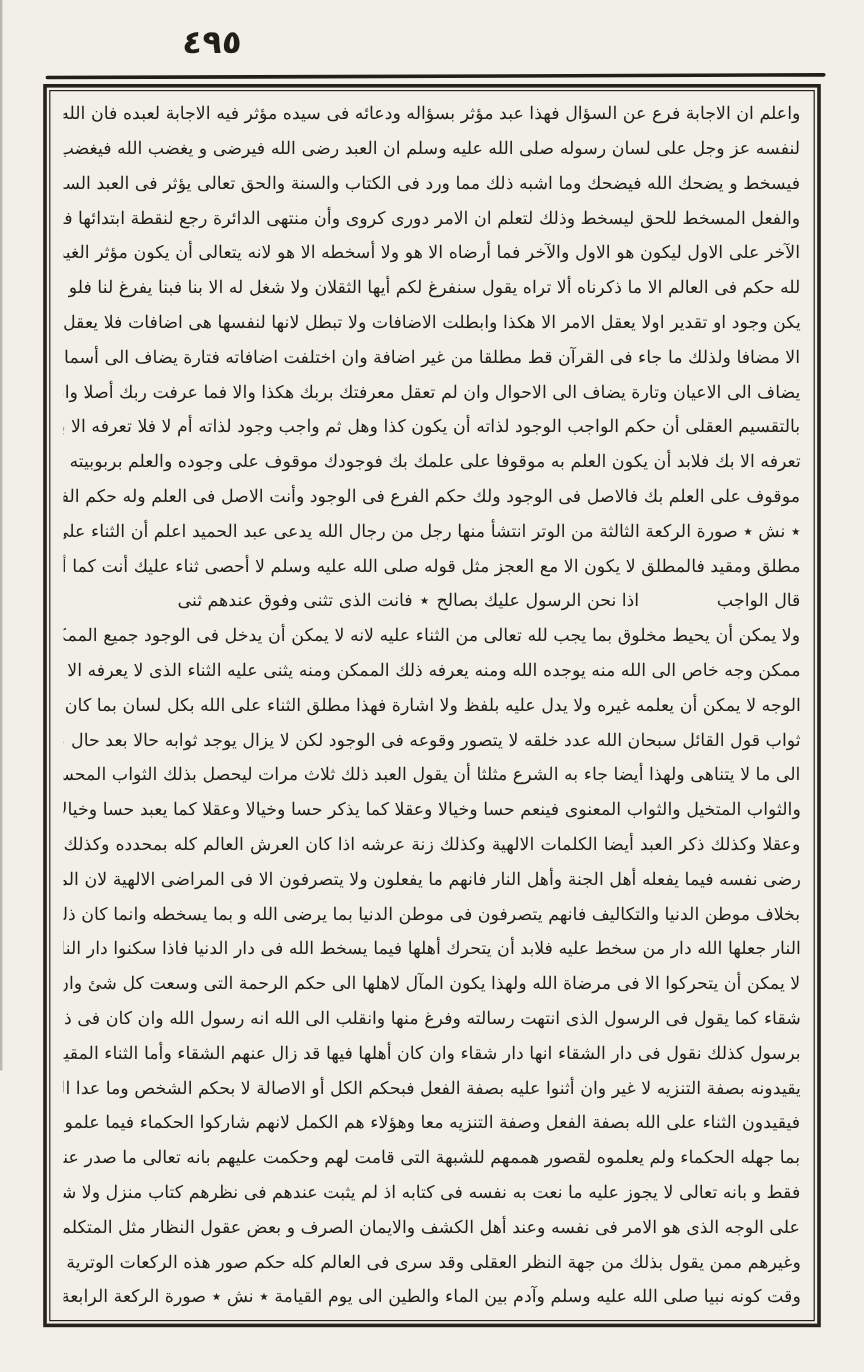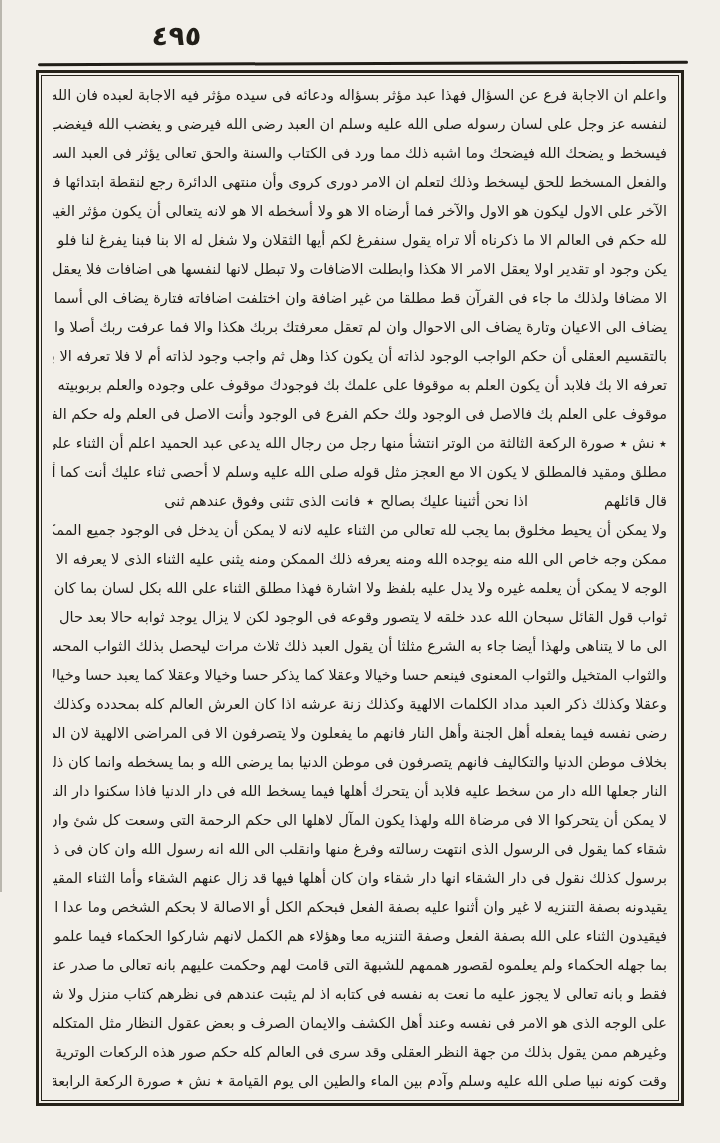--- a/index.html
+++ b/index.html
@@ -89,33 +89,33 @@
       <div class="line">يكن وجود او تقدير اولا يعقل الامر الا هكذا وابطلت الاضافات ولا تبطل لانها لنفسها هى اضافات فلا يعقل الرب</div>
       <div class="line">الا مضافا ولذلك ما جاء فى القرآن قط مطلقا من غير اضافة وان اختلفت اضافاته فتارة يضاف الى أسماء الضمائر وتارة</div>
       <div class="line">يضاف الى الاعيان وتارة يضاف الى الاحوال وان لم تعقل معرفتك بربك هكذا والا فما عرفت ربك أصلا وانما عرفت</div>
       <div class="line">بالتقسيم العقلى أن حكم الواجب الوجود لذاته أن يكون كذا وهل ثم واجب وجود لذاته أم لا فلا تعرفه الا بك ومالم</div>
       <div class="line">تعرفه الا بك فلابد أن يكون العلم به موقوفا على علمك بك فوجودك موقوف على وجوده والعلم بربوبيته عليك</div>
       <div class="line">موقوف على العلم بك فالاصل فى الوجود ولك حكم الفرع فى الوجود وأنت الاصل فى العلم وله حكم الفرع فى العلم</div>
       <div class="line">٭ نش ٭ صورة الركعة الثالثة من الوتر انتشأ منها رجل من رجال الله يدعى عبد الحميد اعلم أن الثناء على الله على نوعين</div>
       <div class="line">مطلق ومقيد فالمطلق لا يكون الا مع العجز مثل قوله صلى الله عليه وسلم لا أحصى ثناء عليك أنت كما أثنيت على نفسك</div>
 
       <div class="verse-line">
-        <span class="verse-intro">قال قائلهم</span>
+        <span class="verse-intro">قال الواجب</span>
         <span class="verse-gap-1"></span>
-        <span class="verse-text"><span>اذا نحن أثنينا عليك بصالح</span><span class="verse-sep">٭</span><span>فانت الذى تثنى وفوق عندهم ثنى</span></span>
+        <span class="verse-text"><span>اذا نحن الرسول عليك بصالح</span><span class="verse-sep">٭</span><span>فانت الذى تثنى وفوق عندهم ثنى</span></span>
         <span class="verse-gap-2"></span>
       </div>
 
       <div class="line">ولا يمكن أن يحيط مخلوق بما يجب لله تعالى من الثناء عليه لانه لا يمكن أن يدخل فى الوجود جميع الممكنات ولكل</div>
       <div class="line">ممكن وجه خاص الى الله منه يوجده الله ومنه يعرفه ذلك الممكن ومنه يثنى عليه الثناء الذى لا يعرفه الا صاحب ذلك</div>
       <div class="line">الوجه لا يمكن أن يعلمه غيره ولا يدل عليه بلفظ ولا اشارة فهذا مطلق الثناء على الله بكل لسان بما كان ويكون ولهذا</div>
       <div class="line">ثواب قول القائل سبحان الله عدد خلقه لا يتصور وقوعه فى الوجود لكن لا يزال يوجد ثوابه حالا بعد حال على الدوام</div>
       <div class="line">الى ما لا يتناهى ولهذا أيضا جاء به الشرع مثلثا أن يقول العبد ذلك ثلاث مرات ليحصل بذلك الثواب المحسوس</div>
       <div class="line">والثواب المتخيل والثواب المعنوى فينعم حسا وخيالا وعقلا كما يذكر حسا وخيالا وعقلا كما يعبد حسا وخيالا</div>
-      <div class="line">وعقلا وكذلك ذكر العبد مداد الكلمات الالهية وكذلك زنة عرشه اذا كان العرش العالم كله بمحدده وكذلك</div>
+      <div class="line">وعقلا وكذلك ذكر العبد أيضا الكلمات الالهية وكذلك زنة عرشه اذا كان العرش العالم كله بمحدده وكذلك</div>
       <div class="line">رضى نفسه فيما يفعله أهل الجنة وأهل النار فانهم ما يفعلون ولا يتصرفون الا فى المراضى الالهية لان الموطن يعطيهم ذلك</div>
       <div class="line">بخلاف موطن الدنيا والتكاليف فانهم يتصرفون فى موطن الدنيا بما يرضى الله و بما يسخطه وانما كان ذلك لكون</div>
       <div class="line">النار جعلها الله دار من سخط عليه فلابد أن يتحرك أهلها فيما يسخط الله فى دار الدنيا فاذا سكنوا دار النار وعمروها</div>
       <div class="line">لا يمكن أن يتحركوا الا فى مرضاة الله ولهذا يكون المآل لاهلها الى حكم الرحمة التى وسعت كل شئ وان كانت دار</div>
       <div class="line">شقاء كما يقول فى الرسول الذى انتهت رسالته وفرغ منها وانقلب الى الله انه رسول الله وان كان فى ذلك الحال ليس</div>
       <div class="line">برسول كذلك نقول فى دار الشقاء انها دار شقاء وان كان أهلها فيها قد زال عنهم الشقاء وأما الثناء المقيد فالحكماء</div>
       <div class="line">يقيدونه بصفة التنزيه لا غير وان أثنوا عليه بصفة الفعل فبحكم الكل أو الاصالة لا بحكم الشخص وما عدا الحكماء</div>
       <div class="line">فيقيدون الثناء على الله بصفة الفعل وصفة التنزيه معا وهؤلاء هم الكمل لانهم شاركوا الحكماء فيما علموا وزادوا عليهم</div>
       <div class="line">بما جهله الحكماء ولم يعلموه لقصور هممهم للشبهة التى قامت لهم وحكمت عليهم بانه تعالى ما صدر عنه الا الواحد المشار اليه</div>
       <div class="line">فقط و بانه تعالى لا يجوز عليه ما نعت به نفسه فى كتابه اذ لم يثبت عندهم فى نظرهم كتاب منزل ولا شخص مرسل</div>

